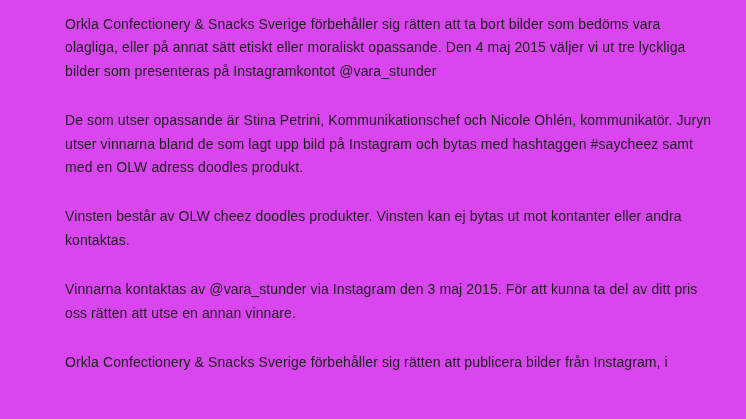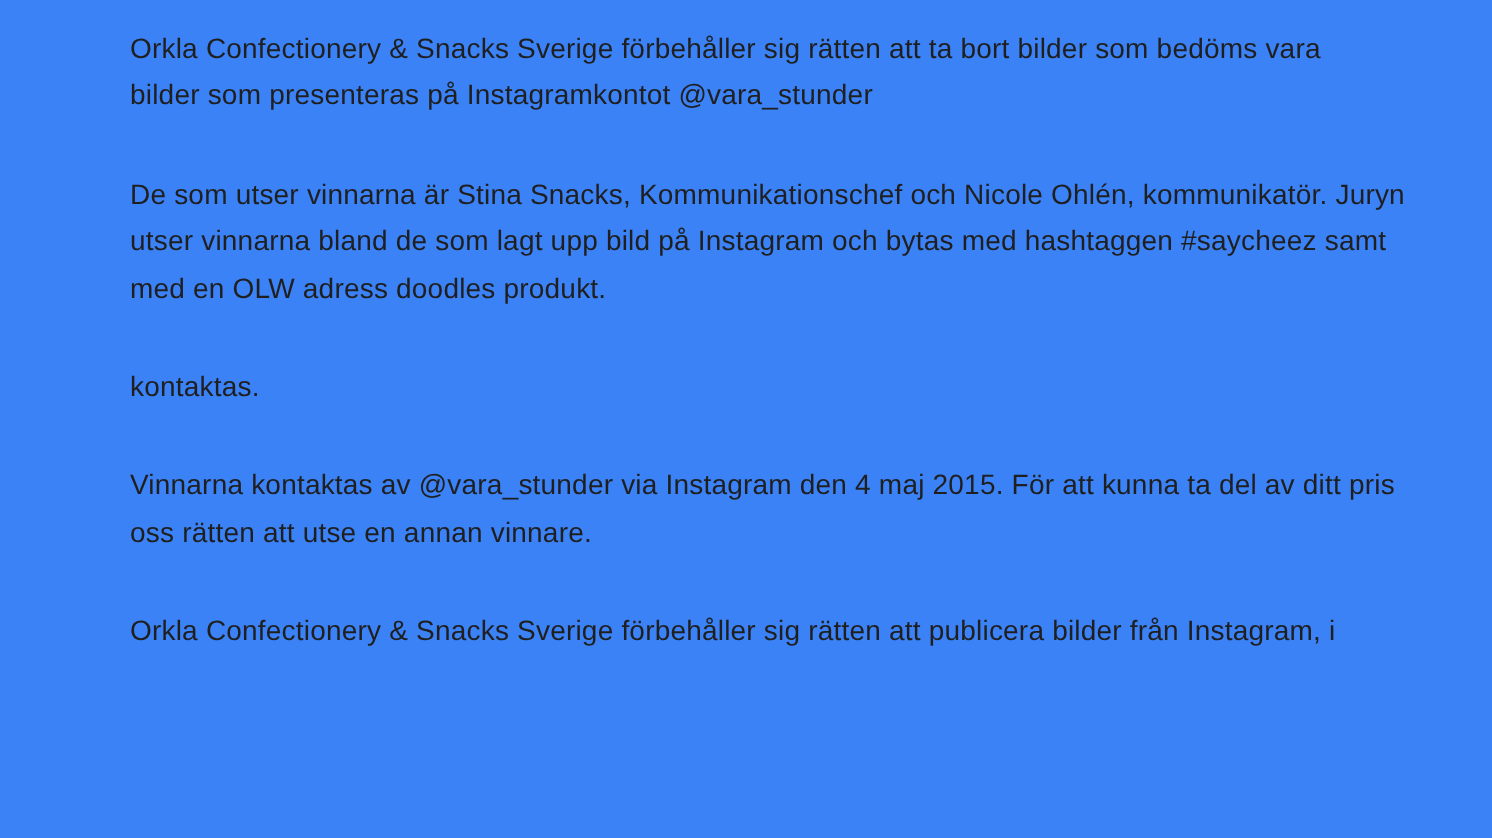--- a/index.html
+++ b/index.html
@@ -28,40 +28,42 @@
   .text-line {
     font-size: 14px;
     line-height: 23.4px;
     letter-spacing: 0.1px;
     white-space: nowrap;
   }
 </style>
 </head>
 <body>
 
-<div class="page" style="background: #3b82f6;">
+<div class="page" style="background: #d946ef;">
   <div class="doc" style="color: rgb(31, 31, 31);">
 
     <div class="paragraph">
       <div class="text-line">Orkla Confectionery &amp; Snacks Sverige förbehåller sig rätten att ta bort bilder som bedöms vara</div>
+      <div class="text-line">olagliga, eller på annat sätt etiskt eller moraliskt opassande. Den 4 maj 2015 väljer vi ut tre lyckliga</div>
       <div class="text-line">bilder som presenteras på Instagramkontot @vara_stunder</div>
     </div>
 
     <div class="paragraph">
-      <div class="text-line">De som utser vinnarna är Stina Snacks, Kommunikationschef och Nicole Ohlén, kommunikatör. Juryn</div>
+      <div class="text-line">De som utser opassande är Stina Petrini, Kommunikationschef och Nicole Ohlén, kommunikatör. Juryn</div>
       <div class="text-line">utser vinnarna bland de som lagt upp bild på Instagram och bytas med hashtaggen #saycheez samt</div>
       <div class="text-line">med en OLW adress doodles produkt.</div>
     </div>
 
     <div class="paragraph">
+      <div class="text-line">Vinsten består av OLW cheez doodles produkter. Vinsten kan ej bytas ut mot kontanter eller andra</div>
       <div class="text-line">kontaktas.</div>
     </div>
 
     <div class="paragraph">
-      <div class="text-line">Vinnarna kontaktas av @vara_stunder via Instagram den 4 maj 2015. För att kunna ta del av ditt pris</div>
+      <div class="text-line">Vinnarna kontaktas av @vara_stunder via Instagram den 3 maj 2015. För att kunna ta del av ditt pris</div>
       <div class="text-line">oss rätten att utse en annan vinnare.</div>
     </div>
 
     <div class="paragraph">
       <div class="text-line">Orkla Confectionery &amp; Snacks Sverige förbehåller sig rätten att publicera bilder från Instagram, i</div>
     </div>
 
   </div>
 </div>
 

